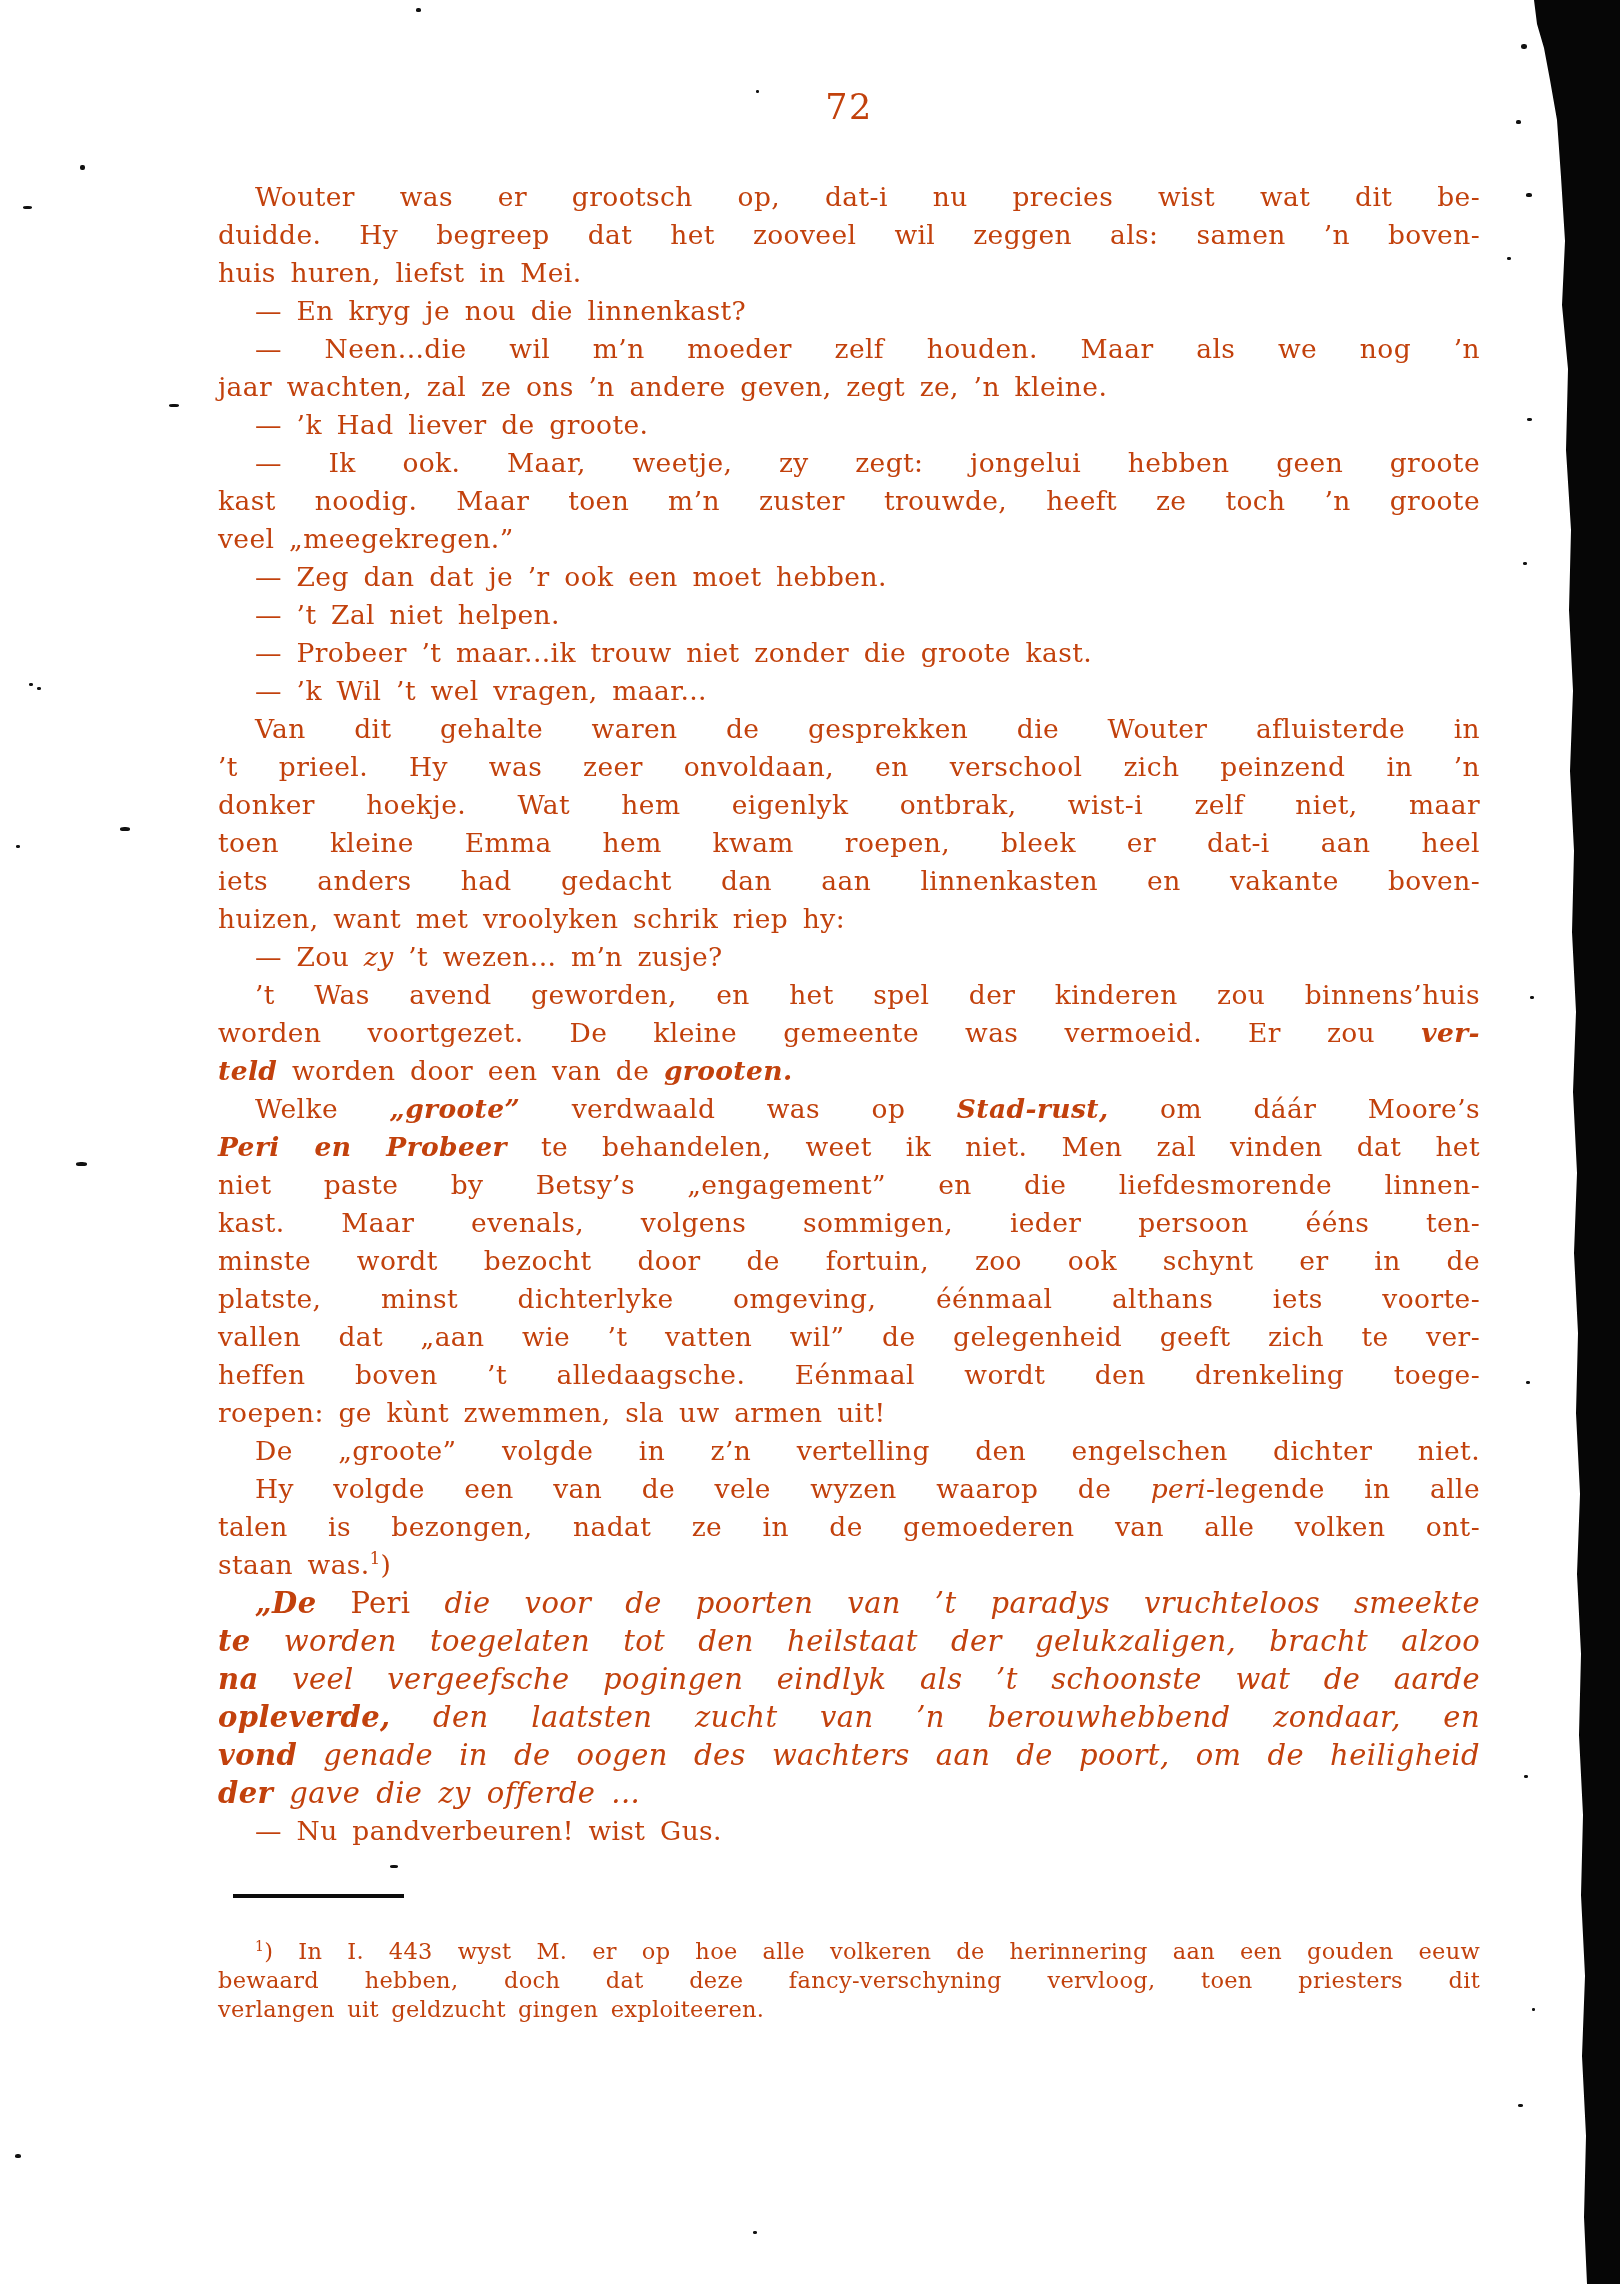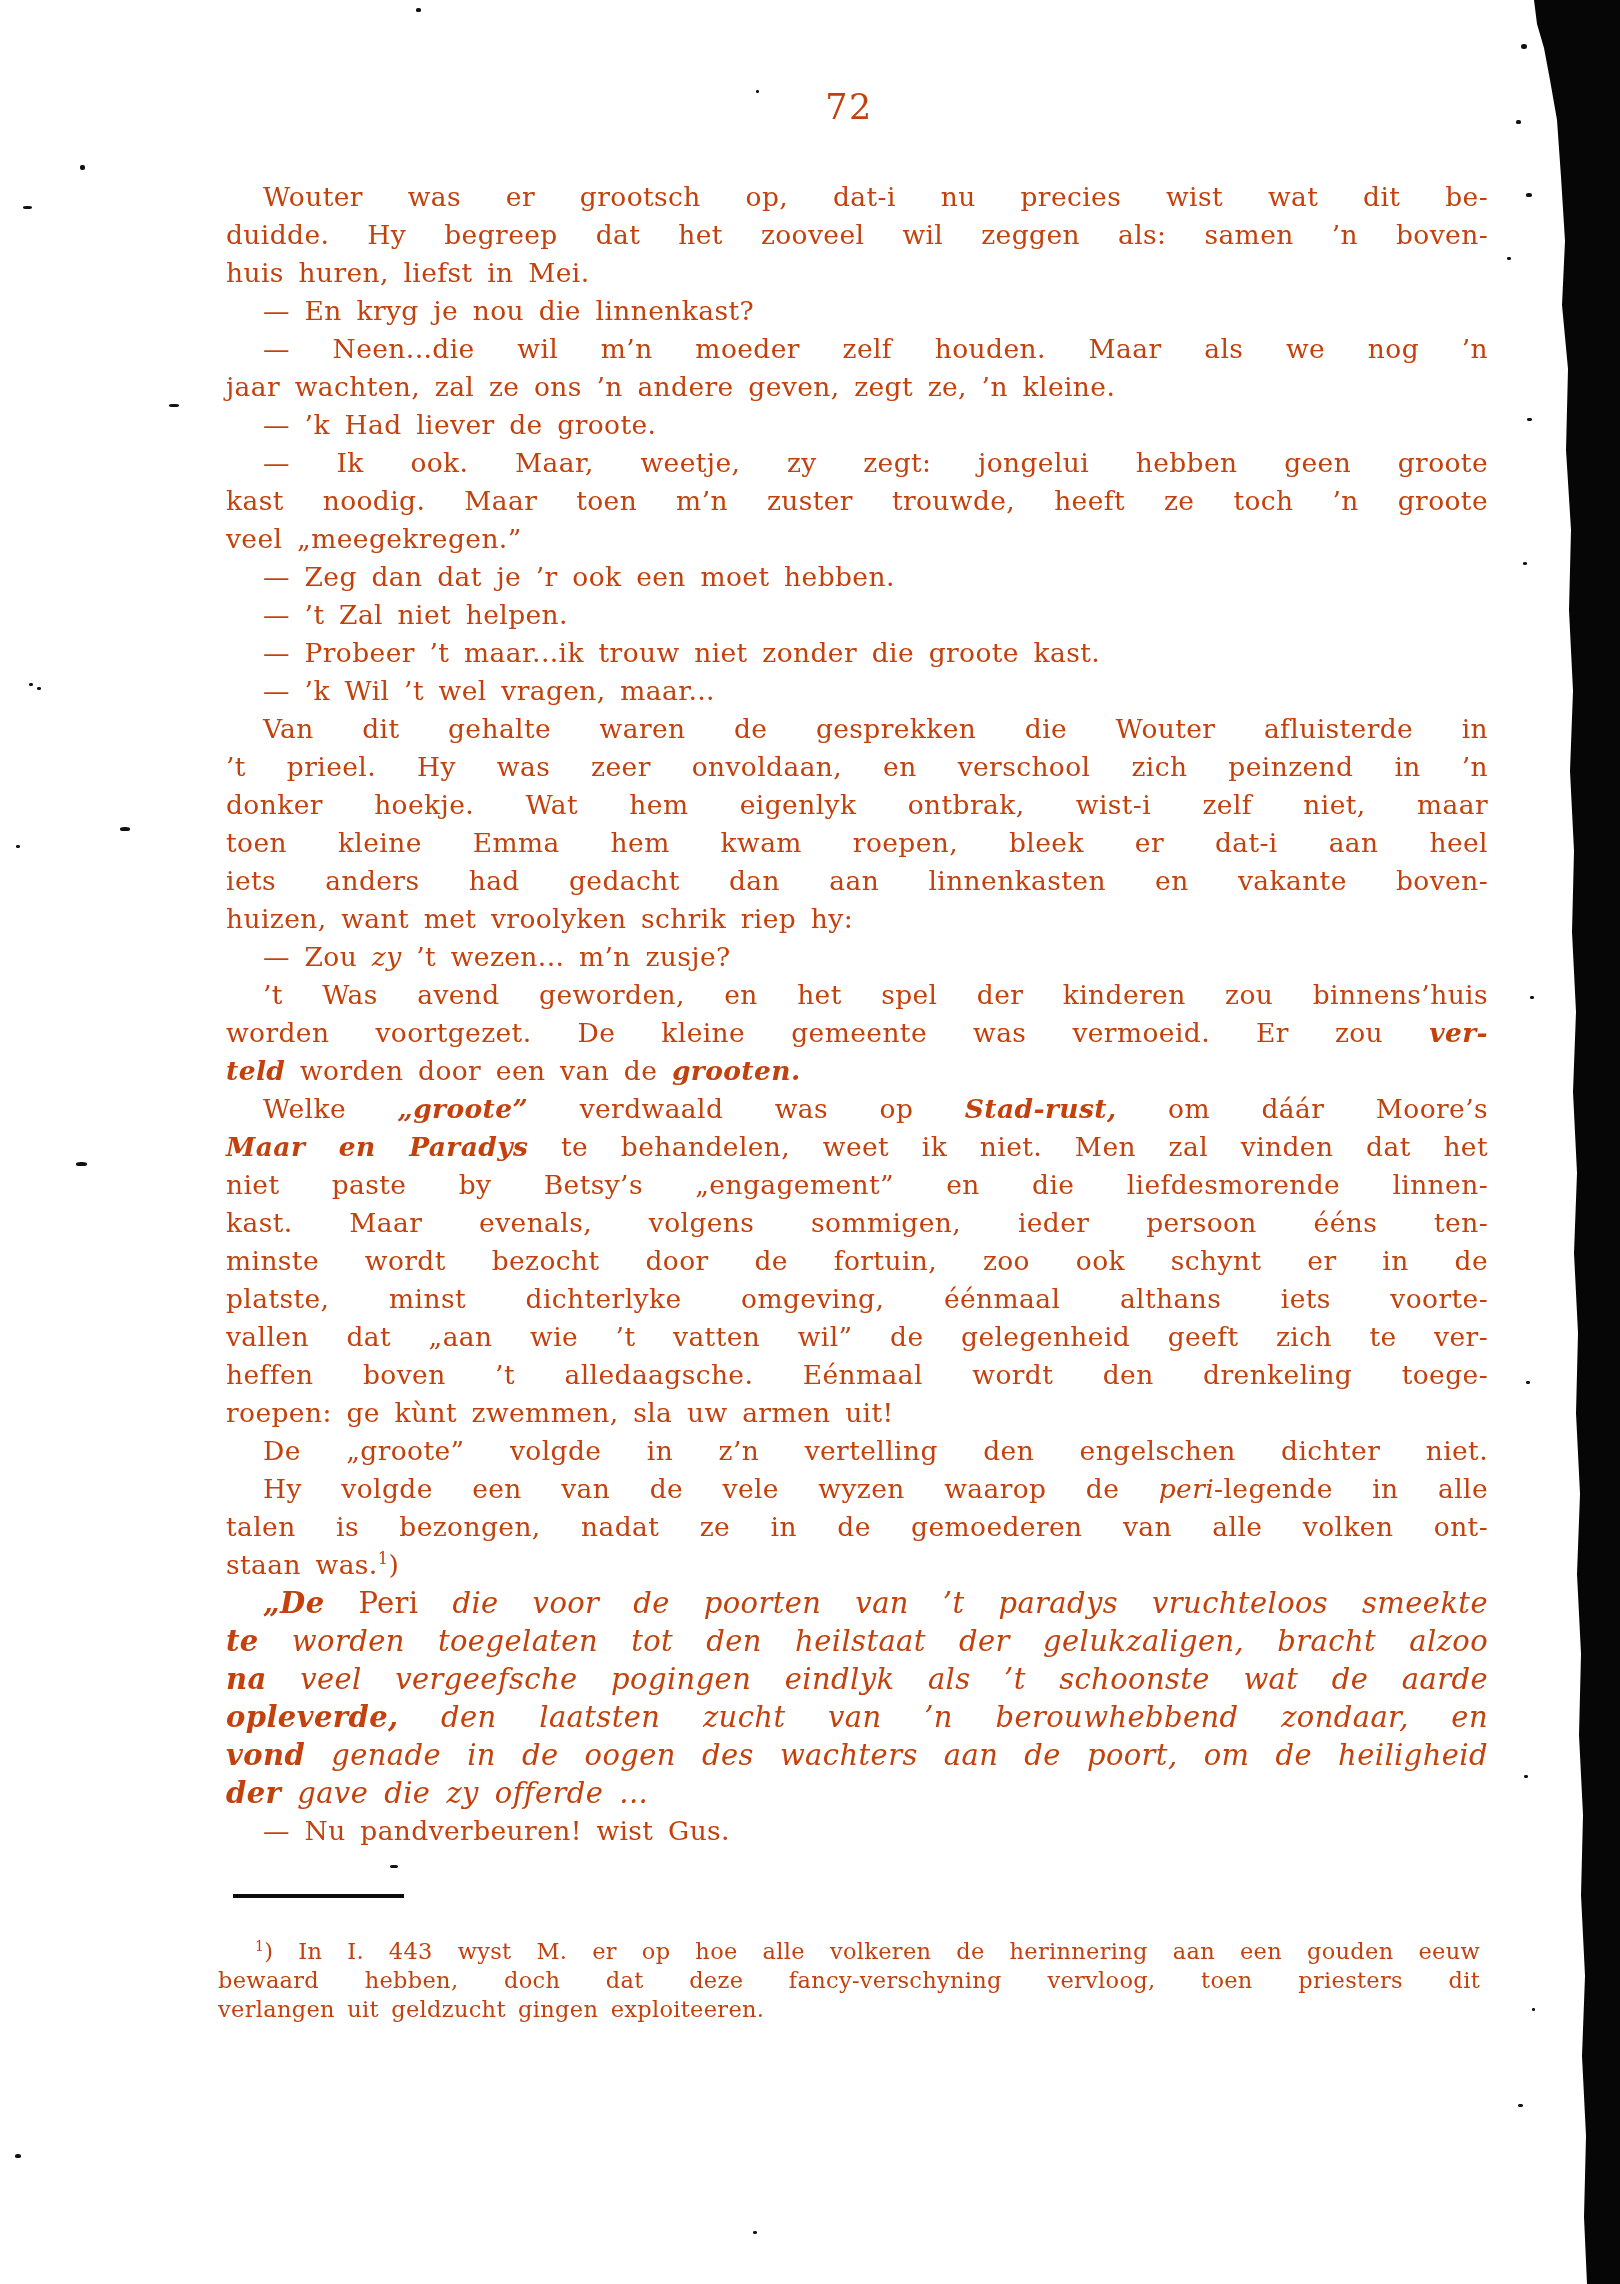--- a/index.html
+++ b/index.html
@@ -9,21 +9,21 @@
     background:#ffffff;
     overflow:hidden;
     font-family:"DejaVu Serif", serif;
     color:#c2410c;
   }
   .pagenum{
     position:absolute;left:218px;top:87px;width:1262px;
     text-align:center;font-size:35px;letter-spacing:1.6px;
   }
   .textblock{
-    position:absolute;left:226px;top:178px;width:1262px;
+    position:absolute;left:218px;top:178px;width:1262px;
     font-size:26.5px;line-height:38px;letter-spacing:0.4px;
   }
   .line{white-space:normal;word-spacing:.22em;}
   .line.ind{padding-left:37px;}
   .line.jst{text-align:justify;text-align-last:justify;word-spacing:.05em;}
   .line.big{font-size:29px;}
   .it{font-style:italic;}
   .bit{font-style:italic;font-weight:bold;}
   sup{font-size:62%;vertical-align:super;line-height:0;}
   .footsep{
@@ -73,21 +73,21 @@
       <div class="line jst"><span>’t prieel. Hy was zeer onvoldaan, en verschool zich peinzend in ’n</span></div>
       <div class="line jst"><span>donker hoekje. Wat hem eigenlyk ontbrak, wist-i zelf niet, maar</span></div>
       <div class="line jst"><span>toen kleine Emma hem kwam roepen, bleek er dat-i aan heel</span></div>
       <div class="line jst"><span>iets anders had gedacht dan aan linnenkasten en vakante boven-</span></div>
       <div class="line"><span>huizen, want met vroolyken schrik riep hy:</span></div>
       <div class="line ind"><span>— Zou </span><span class="it">zy</span><span> ’t wezen... m’n zusje?</span></div>
       <div class="line ind jst"><span>’t Was avend geworden, en het spel der kinderen zou binnens’huis</span></div>
       <div class="line jst"><span>worden voortgezet. De kleine gemeente was vermoeid. Er zou </span><span class="bit">ver-</span></div>
       <div class="line"><span class="bit">teld</span><span> worden door een van de </span><span class="bit">grooten.</span></div>
       <div class="line ind jst"><span>Welke </span><span class="bit">„groote”</span><span> verdwaald was op </span><span class="bit">Stad-rust,</span><span> om dáár Moore’s</span></div>
-      <div class="line jst"><span class="bit">Maar en Paradys</span><span> te behandelen, weet ik niet. Men zal vinden dat het</span></div>
+      <div class="line jst"><span class="bit">Peri en Probeer</span><span> te behandelen, weet ik niet. Men zal vinden dat het</span></div>
       <div class="line jst"><span>niet paste by Betsy’s „engagement” en die liefdesmorende linnen-</span></div>
       <div class="line jst"><span>kast. Maar evenals, volgens sommigen, ieder persoon ééns ten-</span></div>
       <div class="line jst"><span>minste wordt bezocht door de fortuin, zoo ook schynt er in de</span></div>
       <div class="line jst"><span>platste, minst dichterlyke omgeving, éénmaal althans iets voorte-</span></div>
       <div class="line jst"><span>vallen dat „aan wie ’t vatten wil” de gelegenheid geeft zich te ver-</span></div>
       <div class="line jst"><span>heffen boven ’t alledaagsche. Eénmaal wordt den drenkeling toege-</span></div>
       <div class="line"><span>roepen: ge kùnt zwemmen, sla uw armen uit!</span></div>
       <div class="line ind jst"><span>De „groote” volgde in z’n vertelling den engelschen dichter niet.</span></div>
       <div class="line ind jst"><span>Hy volgde een van de vele wyzen waarop de </span><span class="it">peri</span><span>-legende in alle</span></div>
       <div class="line jst"><span>talen is bezongen, nadat ze in de gemoederen van alle volken ont-</span></div>

